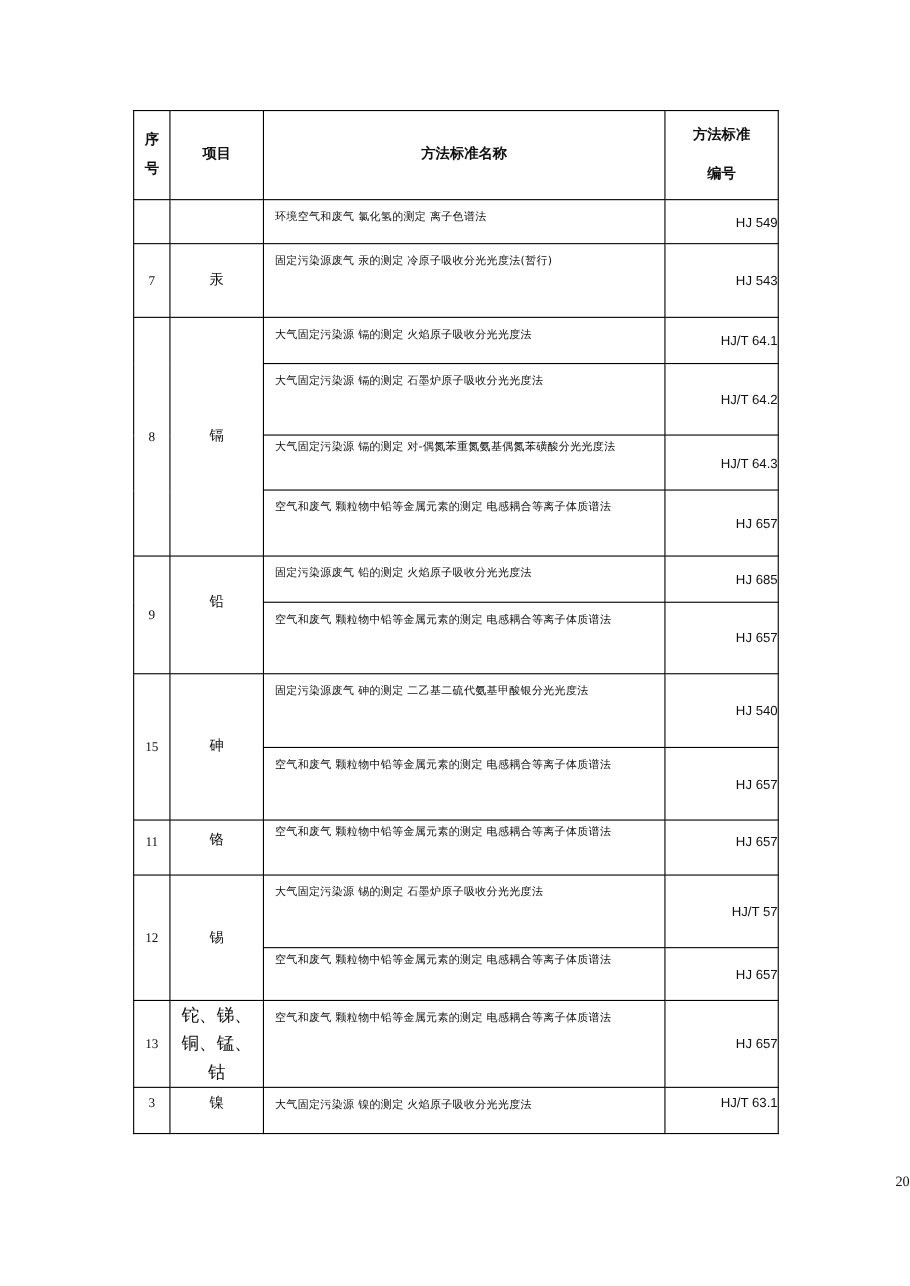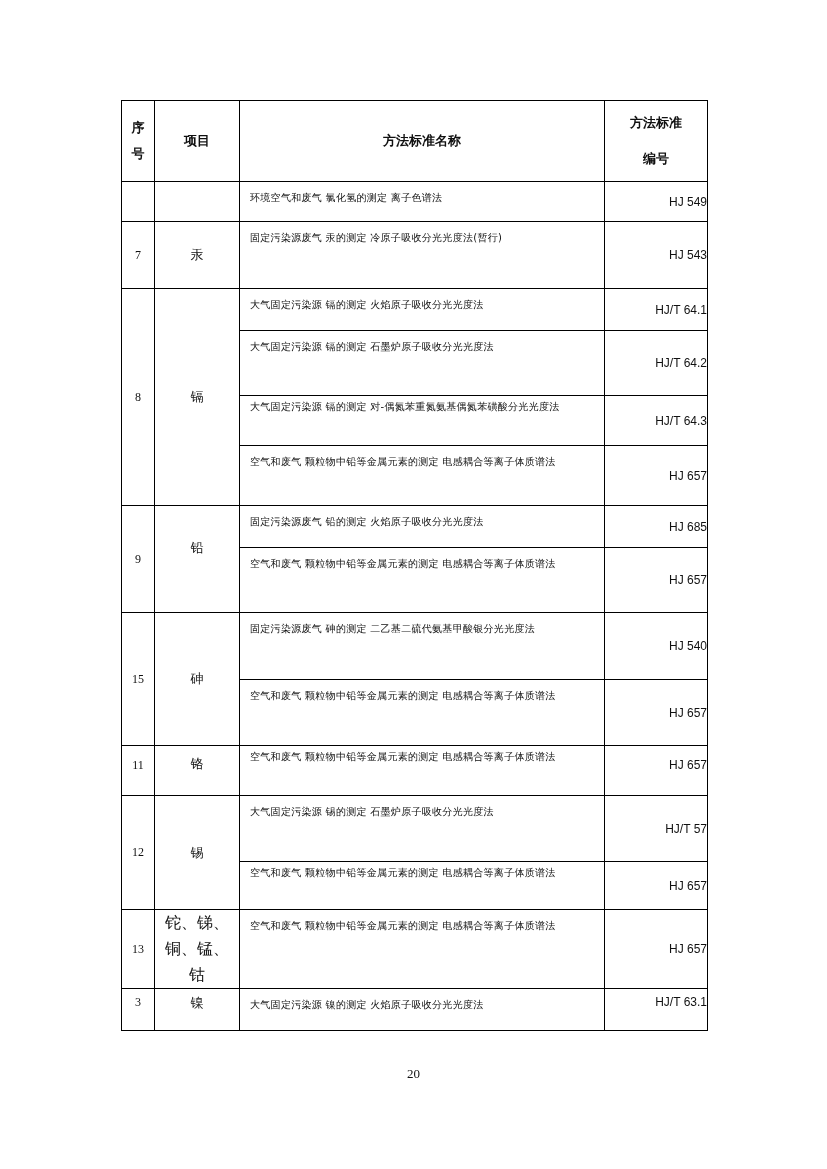--- a/index.html
+++ b/index.html
@@ -7,21 +7,21 @@
   .page { position: absolute; left: 0; top: 0; width: 827px; height: 1169px; background: #fff; }
   table.std { position: absolute; left: 121px; top: 100px; width: 586px; border-collapse: collapse; table-layout: fixed; }
   table.std td, table.std th { border: 1px solid #000; padding: 0; vertical-align: middle; }
   col.c1 { width: 33px; } col.c2 { width: 85px; } col.c3 { width: 365px; } col.c4 { width: 103px; }
   th { font-family: "DejaVu Sans", "Liberation Sans", sans-serif; font-weight: bold; font-size: 13px; text-align: center; line-height: 26px; }
   .seq { text-align: center; font-size: 12px; font-family: "Liberation Serif", serif; }
   .item { text-align: center; font-size: 13px; font-family: "DejaVu Sans", sans-serif; line-height: 24px; }
   .name { font-size: 10px; font-family: "DejaVu Sans", sans-serif; padding: 3px 4px 0 10px !important; vertical-align: top !important; line-height: 26px; letter-spacing: 0.3px; }
   .name.tight { line-height: 17px; padding-top: 2px !important; }
   .code { text-align: right; font-size: 12px; font-family: Liberation Sans, sans-serif; }
-  .pageno { position: absolute; top: 1066px; left: 0; width: 827px; text-align: center; font-size: 13px; font-family: "Liberation Serif", serif; }
+  .pageno { position: absolute; top: 1066px; left: 0; width: 827px; text-align: right; font-size: 13px; font-family: "Liberation Serif", serif; }
 </style>
 </head>
 <body>
 
 <div class="page">
   <table class="std">
     <colgroup>
         <col class="c1">
         <col class="c2">
         <col class="c3">

